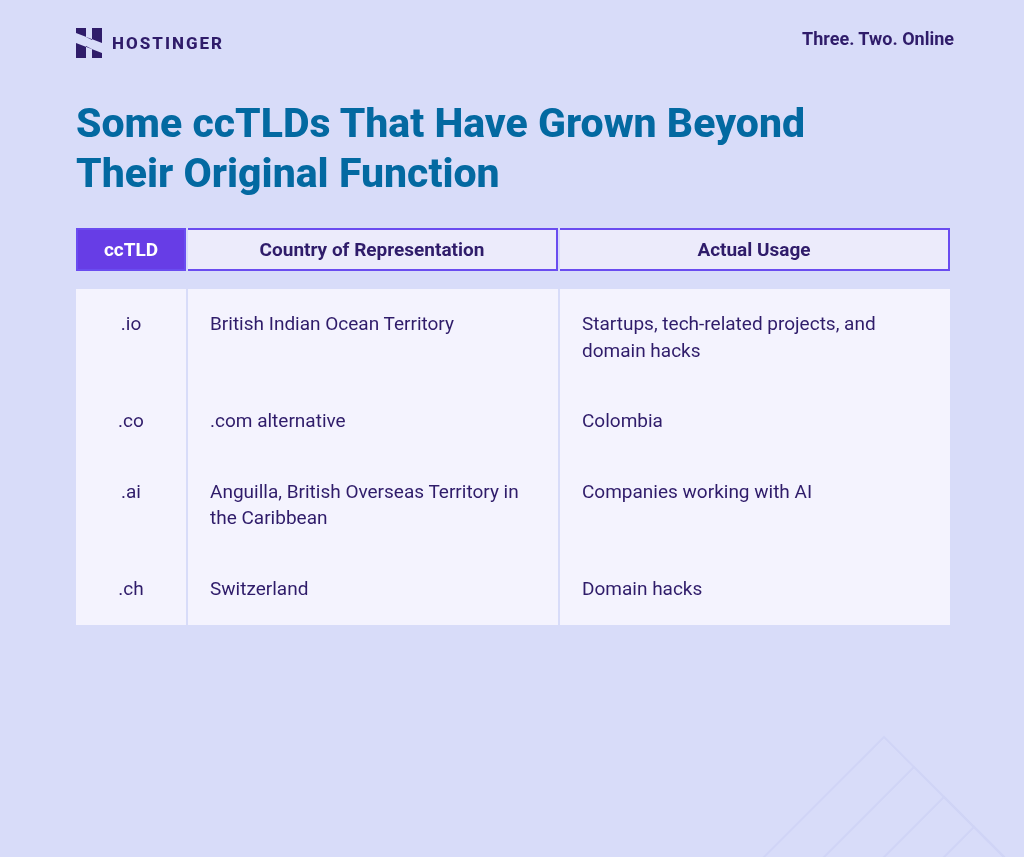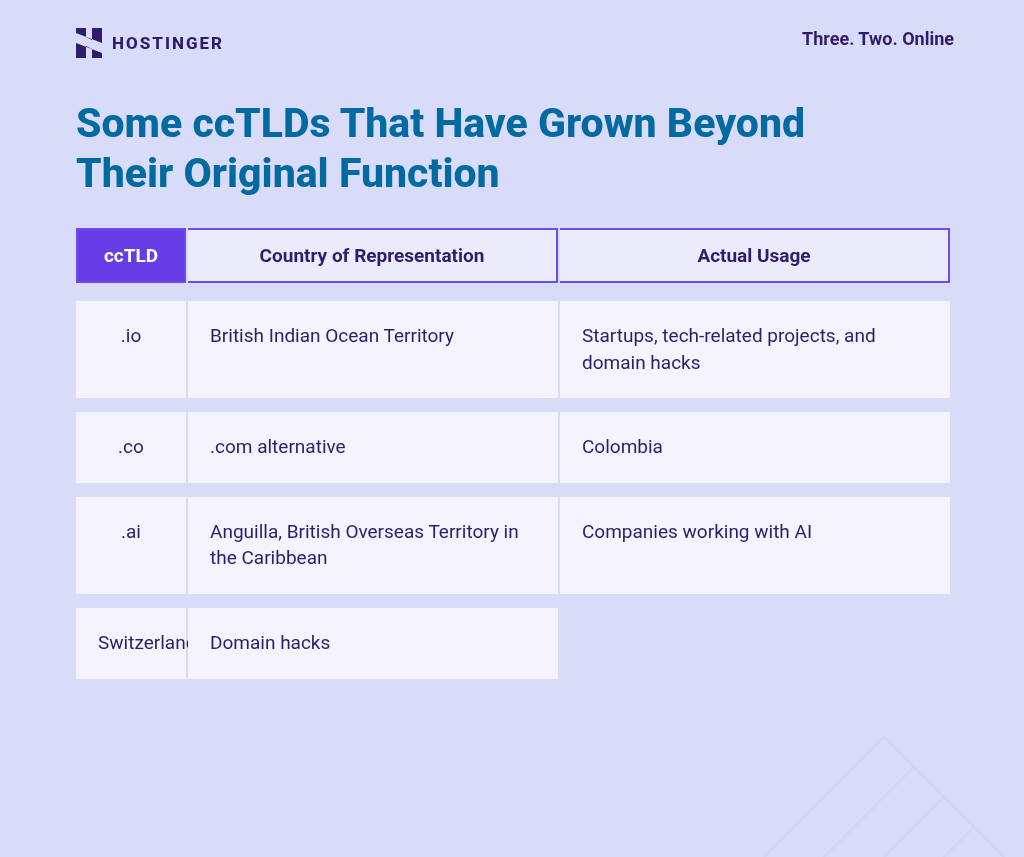--- a/index.html
+++ b/index.html
@@ -57,37 +57,36 @@
     grid-template-columns: 110px 370px 390px;
     gap: 2px;
   }
   .th {
     display: flex;
     align-items: center;
     justify-content: center;
     font-weight: 700;
     font-size: 19px;
     color: #2f1c6a;
-    padding: 14px 10px;
+    padding: 8px 10px;
     background: #ecebfb;
     border-top: 2px solid #6a4cf0;
     border-bottom: 2px solid #6a4cf0;
     border-right: 2px solid #6a4cf0;
     text-align: center;
   }
   .th:first-child {
     background: #673de6;
     color: #ffffff;
     border-left: 2px solid #6a4cf0;
   }
   .tbody {
     margin-top: 18px;
     display: flex;
     flex-direction: column;
-    gap: 14px;
   }
   .tr {
     display: grid;
     grid-template-columns: 110px 370px 390px;
     gap: 2px;
   }
   .td {
     background: #f4f3fe;
     padding: 22px 22px;
     font-size: 19px;
@@ -141,20 +140,21 @@
       <div class="td">.co</div>
       <div class="td">.com alternative</div>
       <div class="td">Colombia</div>
     </div>
     <div class="tr">
       <div class="td">.ai</div>
       <div class="td">Anguilla, British Overseas Territory in the Caribbean</div>
       <div class="td">Companies working with AI</div>
     </div>
     <div class="tr">
+      <div class="td">.ch</div>
       <div class="td">Switzerland</div>
       <div class="td">Domain hacks</div>
     </div>
   </div>
 </div>
 
 <svg class="bg-deco" viewBox="0 0 380 380">
   <g fill="none" stroke="#b9bfee" stroke-width="2">
     <path d="M40 380 L200 220 L360 380"></path>
     <path d="M100 380 L230 250 L360 380"></path>

